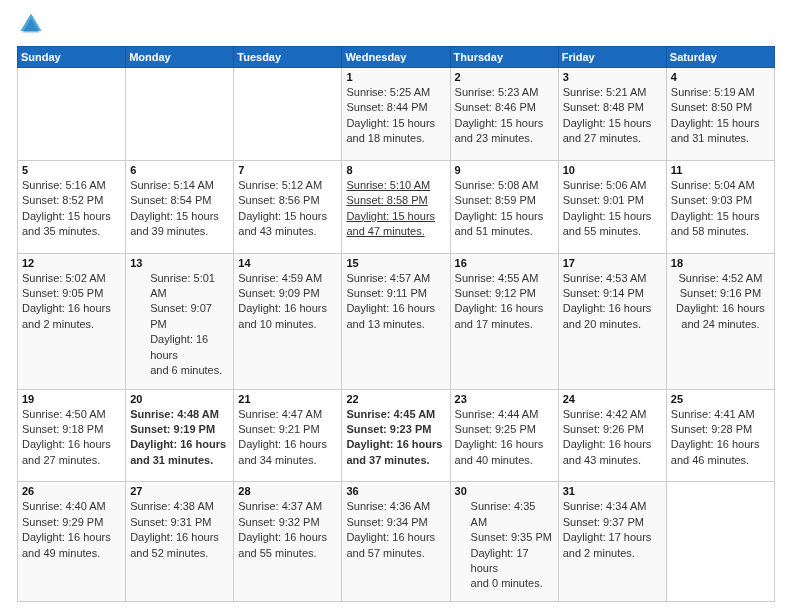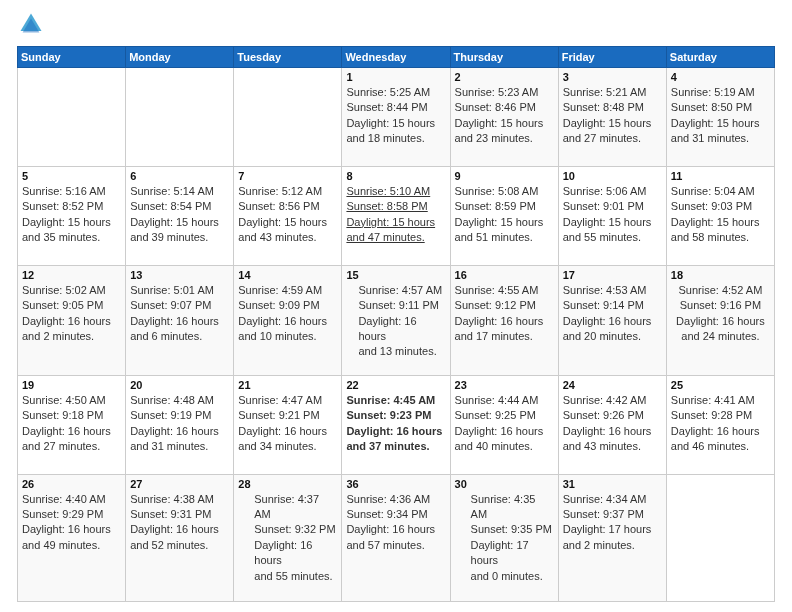--- a/index.html
+++ b/index.html
@@ -212,35 +212,35 @@
         <tr>
           <td>
             <div class="day-number">12</div>
             <div class="day-info" style="white-space: pre-line;">Sunrise: 5:02 AM
 Sunset: 9:05 PM
 Daylight: 16 hours
 and 2 minutes.</div>
           </td>
           <td>
             <div class="day-number">13</div>
-            <div class="day-info" style="white-space: pre-line;">Sunrise: 5:01 AM
+            <div class="day-info" style="white-space: pre-line; margin-left: 20px;">Sunrise: 5:01 AM
 Sunset: 9:07 PM
 Daylight: 16 hours
 and 6 minutes.</div>
           </td>
           <td>
             <div class="day-number">14</div>
             <div class="day-info" style="white-space: pre-line;">Sunrise: 4:59 AM
 Sunset: 9:09 PM
 Daylight: 16 hours
 and 10 minutes.</div>
           </td>
           <td>
             <div class="day-number">15</div>
-            <div class="day-info" style="white-space: pre-line; margin-left: 12px;">Sunrise: 4:57 AM
+            <div class="day-info" style="white-space: pre-line;">Sunrise: 4:57 AM
 Sunset: 9:11 PM
 Daylight: 16 hours
 and 13 minutes.</div>
           </td>
           <td>
             <div class="day-number">16</div>
             <div class="day-info" style="white-space: pre-line;">Sunrise: 4:55 AM
 Sunset: 9:12 PM
 Daylight: 16 hours
 and 17 minutes.</div>
@@ -263,21 +263,21 @@
         <tr>
           <td>
             <div class="day-number">19</div>
             <div class="day-info" style="white-space: pre-line;">Sunrise: 4:50 AM
 Sunset: 9:18 PM
 Daylight: 16 hours
 and 27 minutes.</div>
           </td>
           <td>
             <div class="day-number">20</div>
-            <div class="day-info" style="white-space: pre-line;">Sunrise: 4:48 AM
+            <div class="day-info" style="white-space: pre-line; font-weight: bold;">Sunrise: 4:48 AM
 Sunset: 9:19 PM
 Daylight: 16 hours
 and 31 minutes.</div>
           </td>
           <td>
             <div class="day-number">21</div>
             <div class="day-info" style="white-space: pre-line;">Sunrise: 4:47 AM
 Sunset: 9:21 PM
 Daylight: 16 hours
 and 34 minutes.</div>
@@ -321,21 +321,21 @@
           </td>
           <td>
             <div class="day-number">27</div>
             <div class="day-info" style="white-space: pre-line;">Sunrise: 4:38 AM
 Sunset: 9:31 PM
 Daylight: 16 hours
 and 52 minutes.</div>
           </td>
           <td>
             <div class="day-number">28</div>
-            <div class="day-info" style="white-space: pre-line; margin-left: 16px;">Sunrise: 4:37 AM
+            <div class="day-info" style="white-space: pre-line;">Sunrise: 4:37 AM
 Sunset: 9:32 PM
 Daylight: 16 hours
 and 55 minutes.</div>
           </td>
           <td>
             <div class="day-number">36</div>
             <div class="day-info" style="white-space: pre-line;">Sunrise: 4:36 AM
 Sunset: 9:34 PM
 Daylight: 16 hours
 and 57 minutes.</div>

